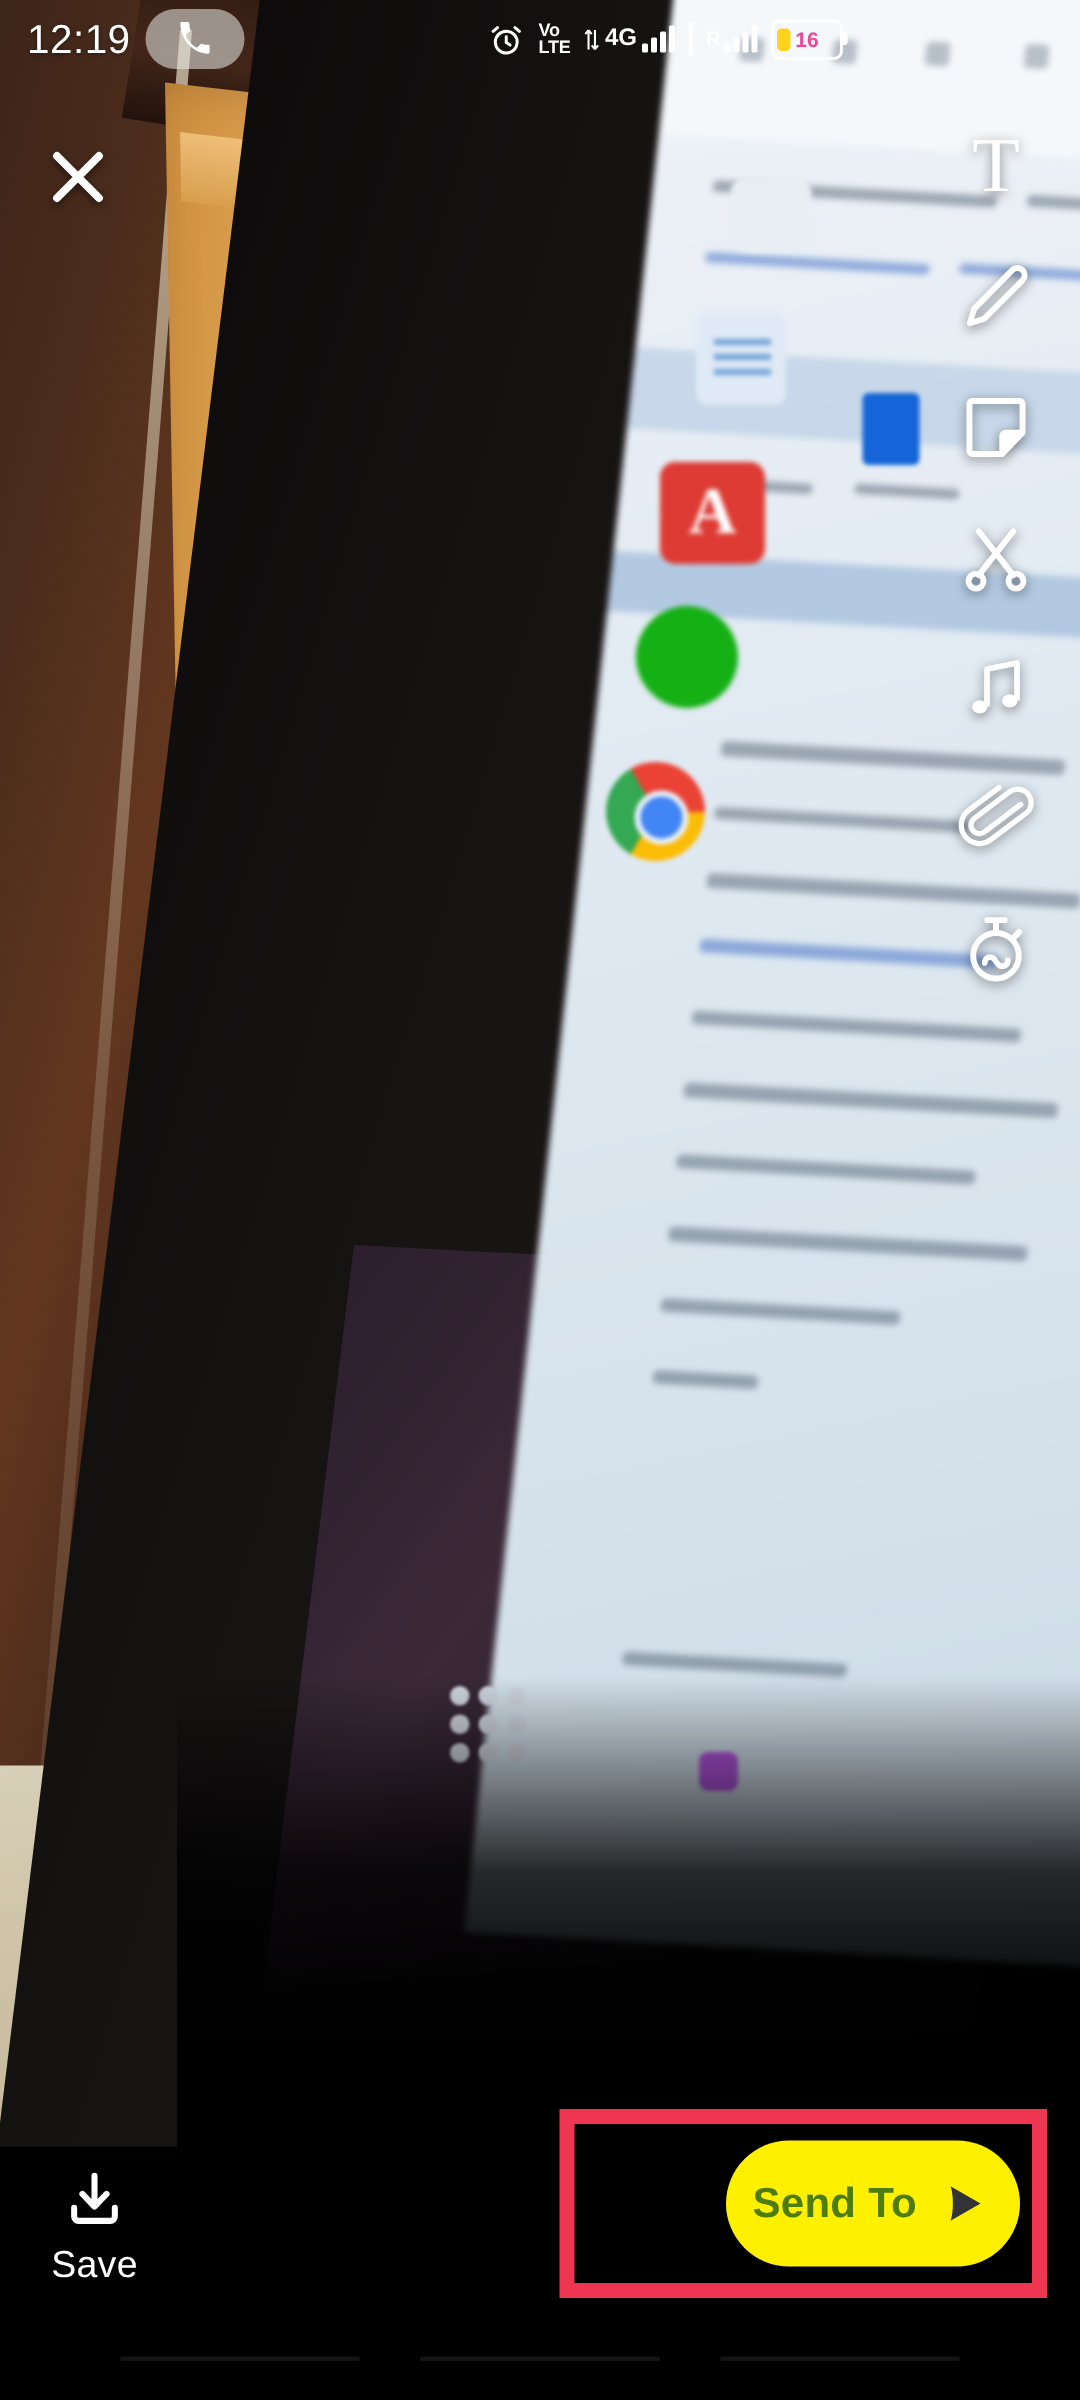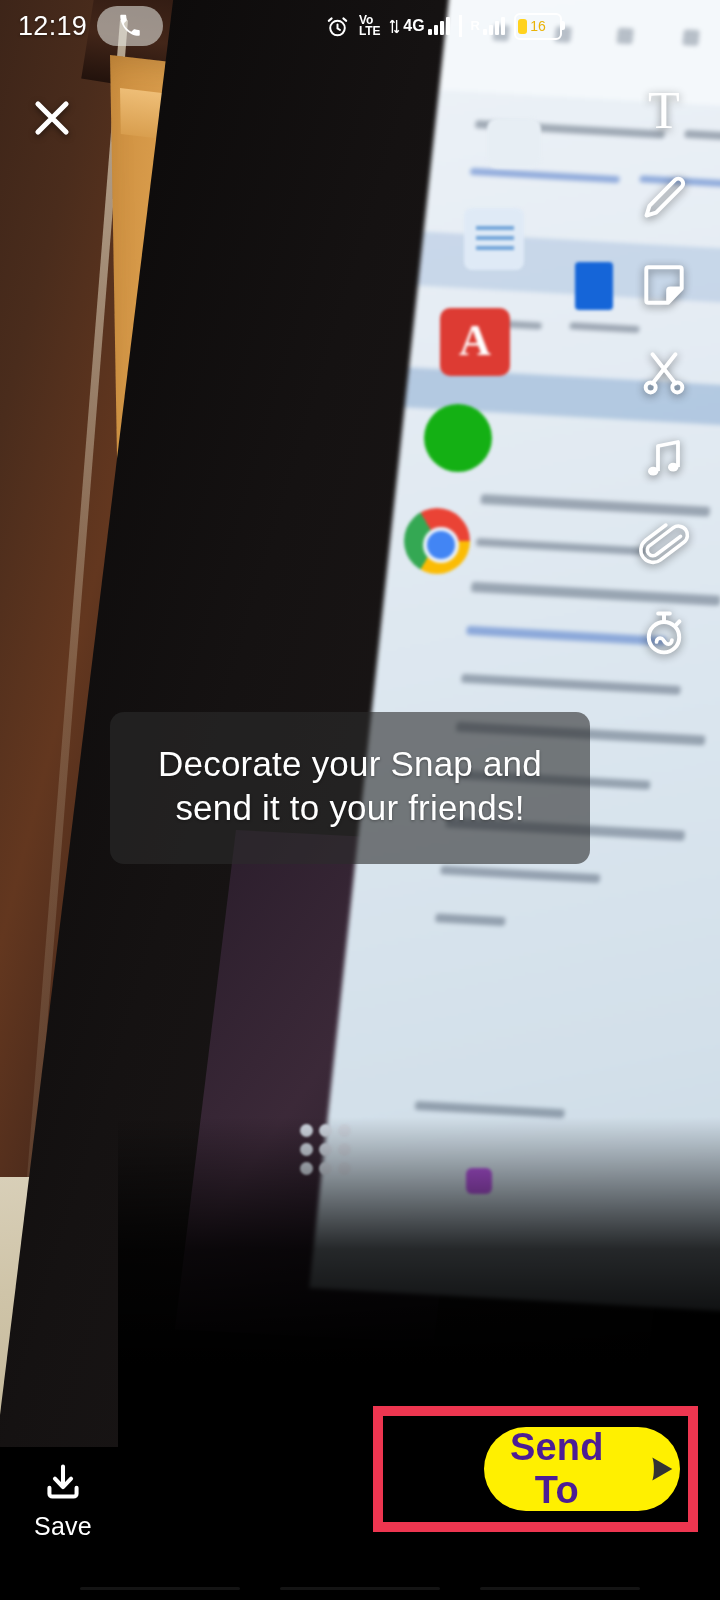--- a/index.html
+++ b/index.html
@@ -315,21 +315,21 @@
   }
   .battery::after{
     content:"";position:absolute;right:-5px;top:6px;width:3px;height:9px;
     background:#fff;border-radius:0 2px 2px 0;
   }
   .battery .fill {
     width:9px;height:15px;background:#ffd21e;margin-left:2px;border-radius:3px;
   }
   .battery .pct {
     position:absolute;left:0;right:0;text-align:center;
-    font-size:14px;font-weight:normal;color:#eab308;
+    font-size:14px;font-weight:bold;color:#ec4899;
   }
 
   
   #close-btn {
     position:absolute; left:28px; top:94px;
     width:48px;height:48px; z-index:40;
     cursor:pointer;
   }
 
   
@@ -368,21 +368,21 @@
     font-size:35px;
     line-height:1.25;
     font-weight:400;
     letter-spacing:.2px;
     text-shadow: 0 1px 3px rgba(0,0,0,.35);
   }
 
   
   #bottom-bar {
     position:absolute;
-    left:0; bottom:0; width:720px; height:153px;
+    left:0; bottom:16px; width:720px; height:153px;
     background:#000;
     z-index:45;
   }
   #bottom-actions {
     position:absolute; left:22px; top:14px;
     display:flex; gap:48px;
   }
   .action-item {
     width:82px;
     display:flex;flex-direction:column;align-items:center;gap:7px;
@@ -404,21 +404,21 @@
     position:absolute;
     left:484px; top:1427px;
     width:196px; height:84px;
     background:#fff000;
     border-radius:42px;
     display:flex;align-items:center;justify-content:center;gap:13px;
     z-index:48;
     cursor:pointer;
   }
   #send-to-btn .send-label {
-    color:#4c1d95; font-size:38px; font-weight:bold; letter-spacing:.2px;text-align:center;
+    color:#4d7c0f; font-size:28px; font-weight:bold; letter-spacing:.2px;text-align:center;
   }
   
   #nav-hint {
     position:absolute; left:0; bottom:0; width:720px; height:24px;
     display:flex; align-items:center; justify-content:center; gap:40px;
     z-index:46;
   }
   #nav-hint span {
     display:block; width:160px; height:3px; background:#141414; border-radius:2px;
   }
@@ -625,23 +625,20 @@
     <div class="tool-btn">
       <svg width="50" height="50" viewBox="0 0 24 24">
         <circle cx="12" cy="14" r="7.3" fill="none" stroke="#fff" stroke-width="1.9"></circle>
         <path d="M9.2 2.6h5.6 M12 2.6v3.6" fill="none" stroke="#fff" stroke-width="1.9" stroke-linecap="round"></path>
         <path d="M17.7 8.2 19.4 6.4" fill="none" stroke="#fff" stroke-width="1.9" stroke-linecap="round"></path>
         <path d="M8.4 16.3c0-1.5 1.3-2.2 2.5-1.7 1.1.5 1.2 2.2 2.4 2.6 1.3.5 2.5-.4 2.5-1.8" fill="none" stroke="#fff" stroke-width="1.8" stroke-linecap="round"></path>
       </svg>
     </div>
   </div>
 
-  <div id="tooltip">
-    <div class="tip-text">Decorate your Snap and send it to your friends!</div>
-  </div>
 
   <div id="bottom-bar">
     <div id="bottom-actions">
 
       <div class="action-item">
         <svg width="44" height="44" viewBox="0 0 24 24">
           <path d="M12 3v10.5 M7.6 9.6 12 14.2l4.4-4.6" fill="none" stroke="#fff" stroke-width="2.2" stroke-linecap="round" stroke-linejoin="round"></path>
           <path d="M4.6 14.6v3.2a1.6 1.6 0 0 0 1.6 1.6h11.6a1.6 1.6 0 0 0 1.6-1.6v-3.2" fill="none" stroke="#fff" stroke-width="2.2" stroke-linecap="round" stroke-linejoin="round"></path>
         </svg>
         <span class="lbl">Save</span>

